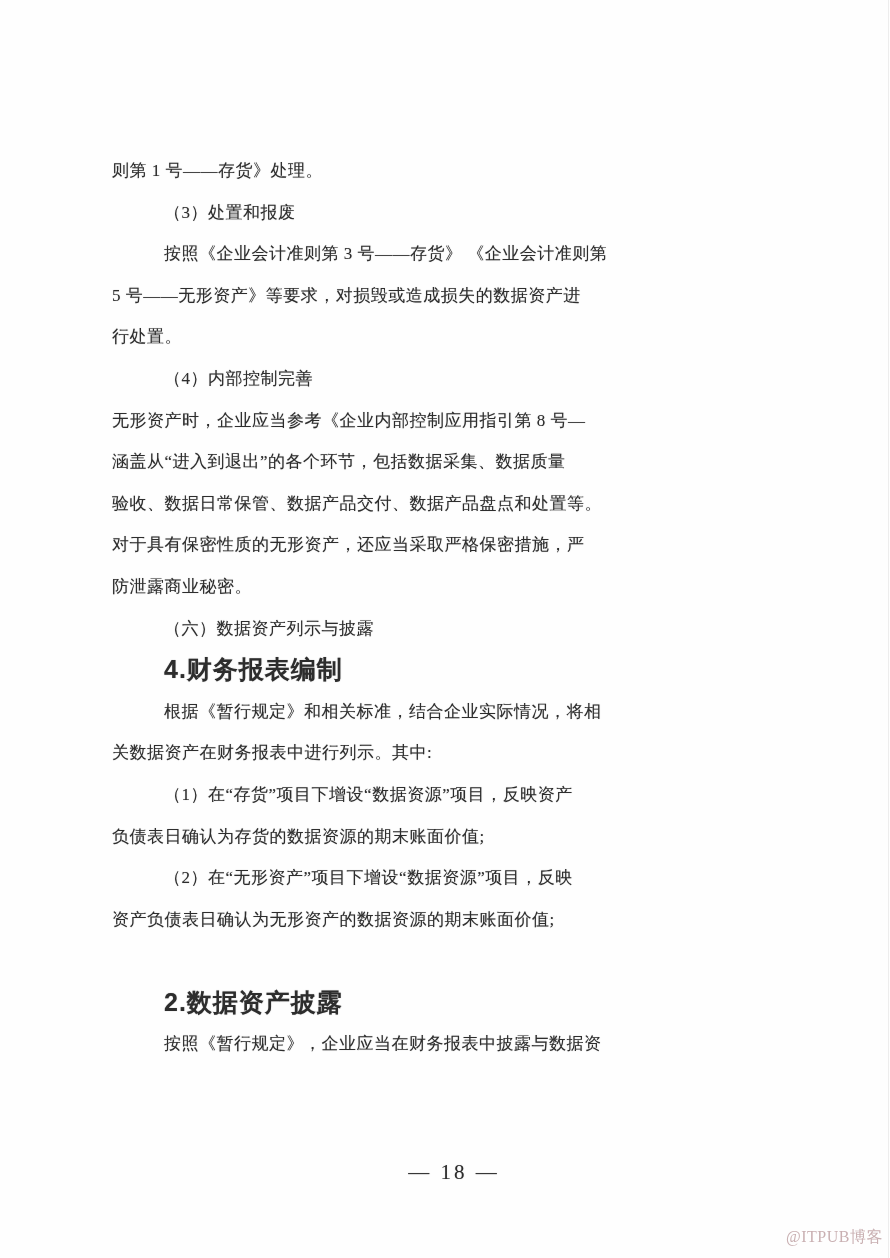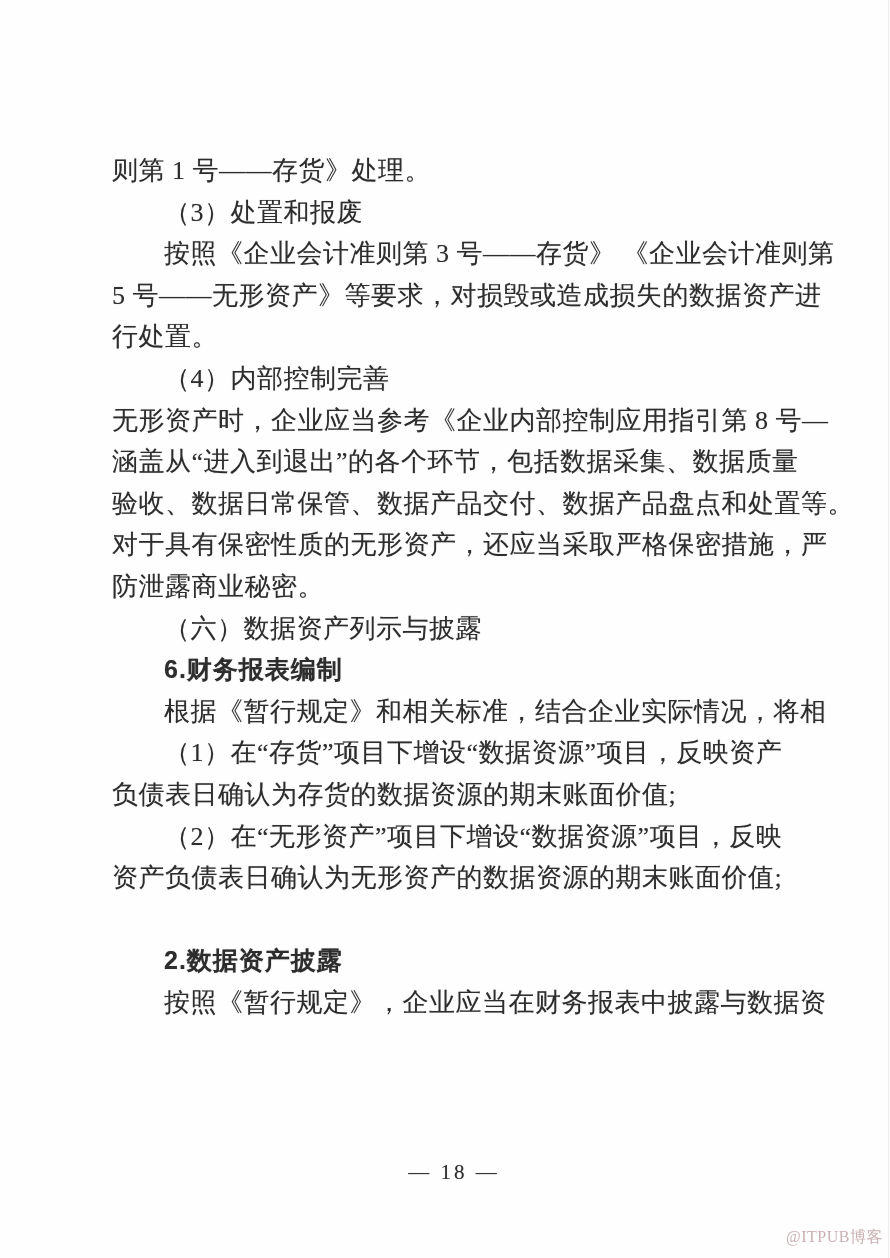--- a/index.html
+++ b/index.html
@@ -31,21 +31,21 @@
     position: absolute;
     left: 112px;
     top: 150px;
     width: 684px;
     color: #2d2d2d;
   }
   .line {
     margin: 0;
     height: 41.6px;
     line-height: 41.6px;
-    font-size: 26px;
+    font-size: 17px;
     white-space: nowrap;
     letter-spacing: 0.5px;
     text-shadow: 0 0 1px rgba(45,45,45,0.35);
   }
   .line.indent {
     text-indent: 52px;
   }
   .line.bold {
     font-weight: bold;
     font-family: "Liberation Sans", "DejaVu Sans", sans-serif;
@@ -87,22 +87,23 @@
       <p class="line indent">按照《企业会计准则第 3 号——存货》 《企业会计准则第</p>
       <p class="line">5 号——无形资产》等要求，对损毁或造成损失的数据资产进</p>
       <p class="line">行处置。</p>
       <p class="line indent">（4）内部控制完善</p>
       <p class="line">无形资产时，企业应当参考《企业内部控制应用指引第 8 号—</p>
       <p class="line">涵盖从“进入到退出”的各个环节，包括数据采集、数据质量</p>
       <p class="line">验收、数据日常保管、数据产品交付、数据产品盘点和处置等。</p>
       <p class="line">对于具有保密性质的无形资产，还应当采取严格保密措施，严</p>
       <p class="line">防泄露商业秘密。</p>
       <p class="line indent">（六）数据资产列示与披露</p>
-      <p class="line indent bold">6.财务报表编制</p>
+      <p class="line indent bold">4.财务报表编制</p>
       <p class="line indent">根据《暂行规定》和相关标准，结合企业实际情况，将相</p>
+      <p class="line">关数据资产在财务报表中进行列示。其中:</p>
       <p class="line indent">（1）在“存货”项目下增设“数据资源”项目，反映资产</p>
       <p class="line">负债表日确认为存货的数据资源的期末账面价值;</p>
       <p class="line indent">（2）在“无形资产”项目下增设“数据资源”项目，反映</p>
       <p class="line">资产负债表日确认为无形资产的数据资源的期末账面价值;</p>
       <p class="line spacer">&nbsp;</p>
       <p class="line indent bold">2.数据资产披露</p>
       <p class="line indent">按照《暂行规定》，企业应当在财务报表中披露与数据资</p>
     </div>
   <div class="page-number">— 18 —</div>
   <div class="watermark">@ITPUB博客</div>

